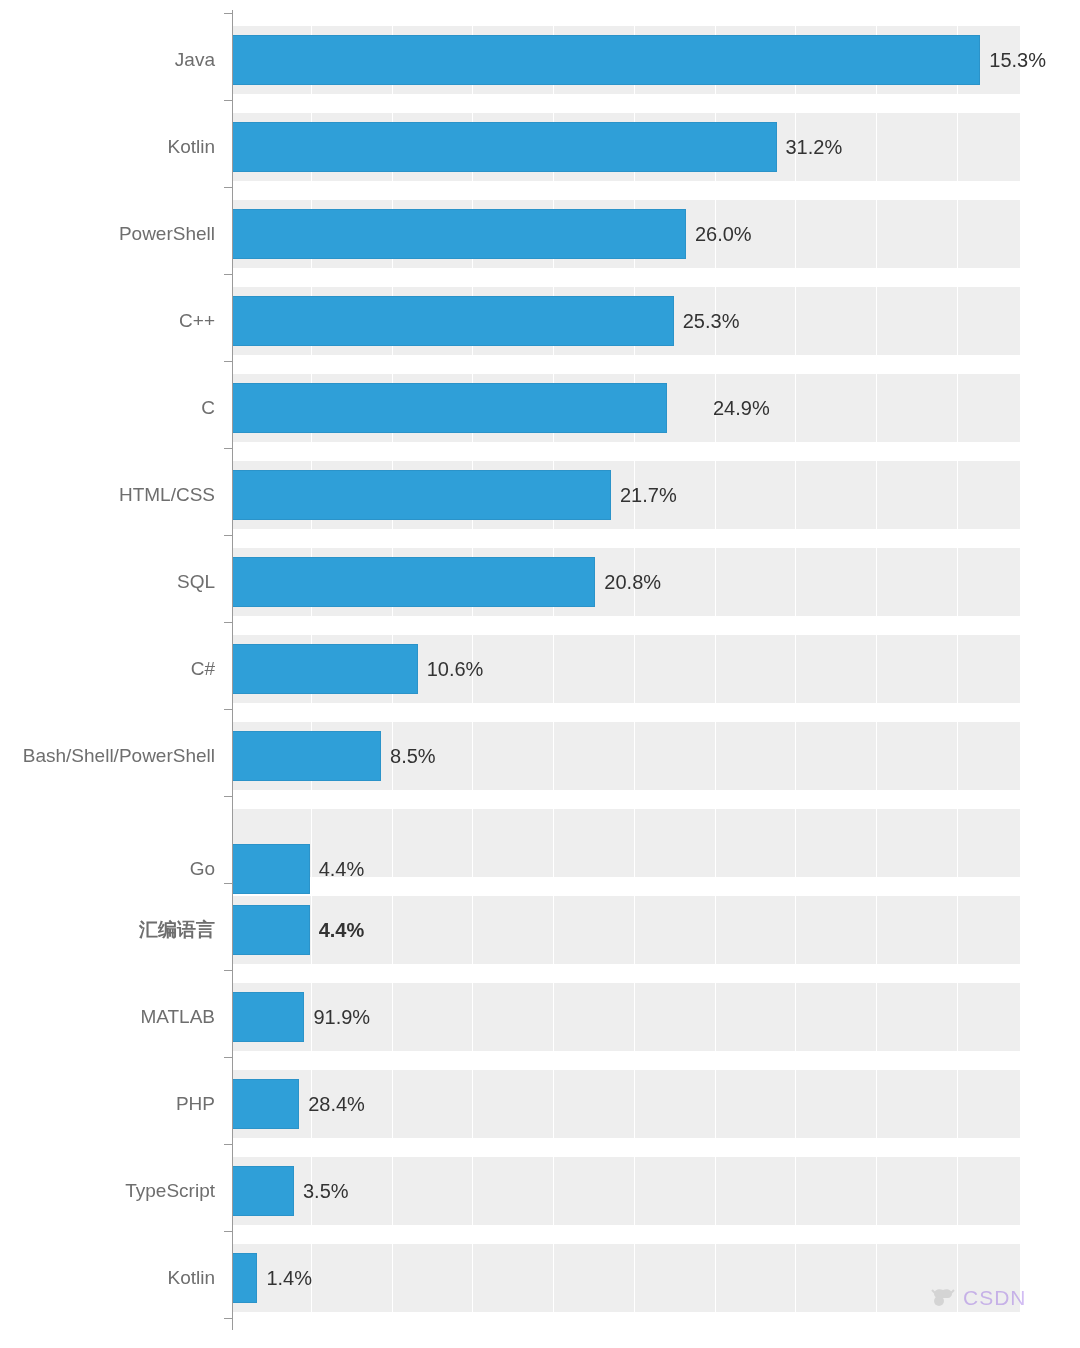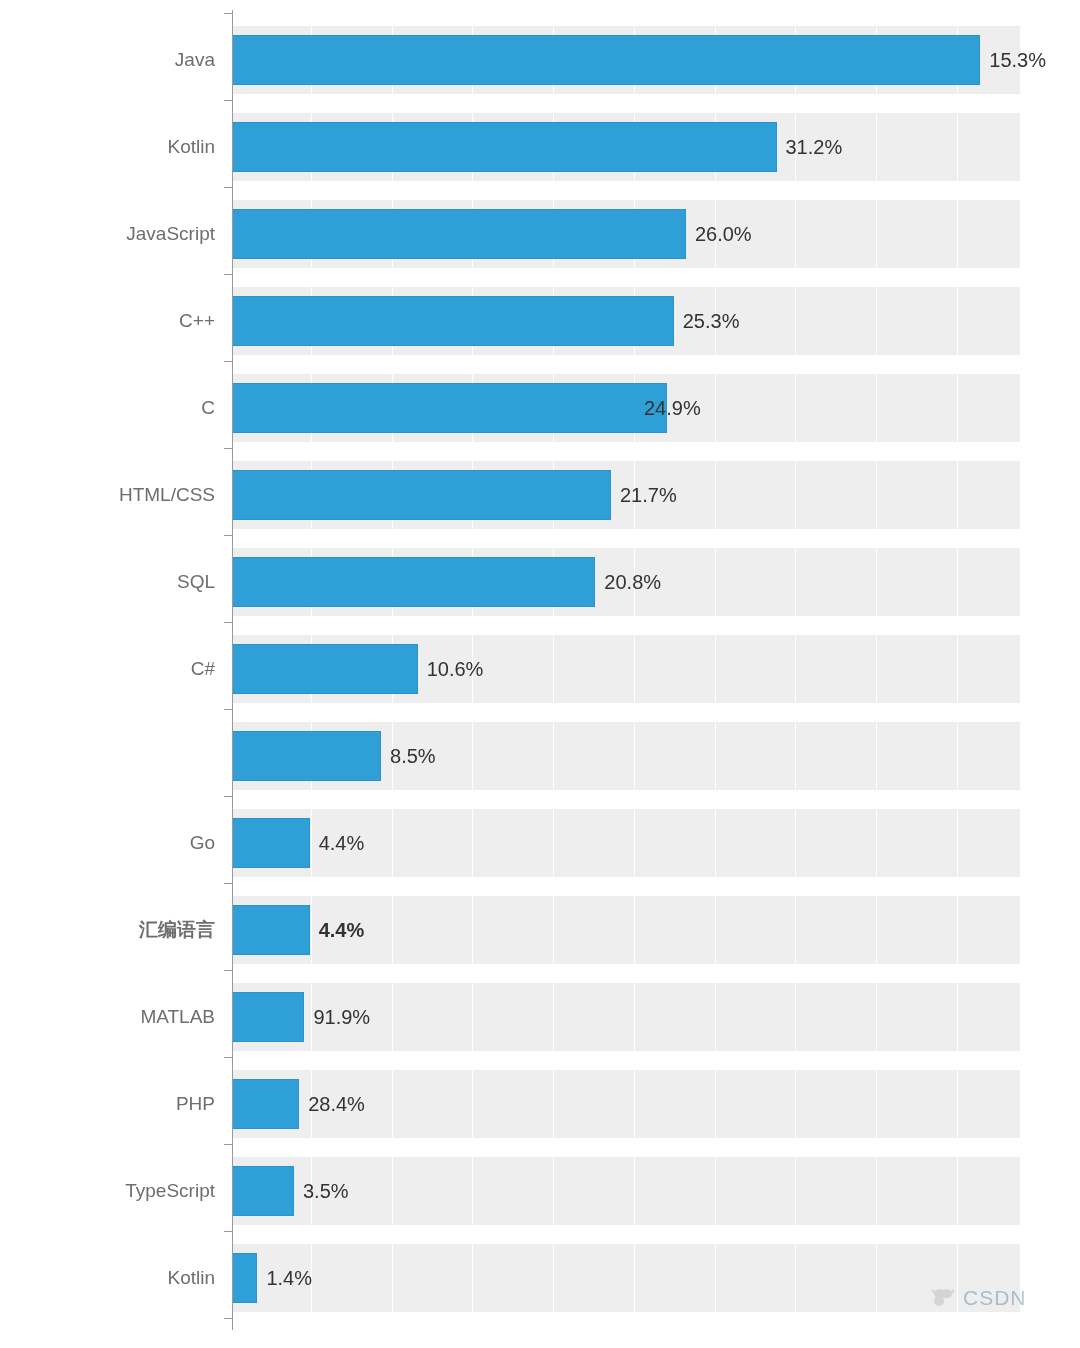--- a/index.html
+++ b/index.html
@@ -107,21 +107,21 @@
     left: 930px;
     top: 1286px;
     display: flex;
     align-items: center;
     gap: 7px;
     opacity: 0.30;
     pointer-events: none;
   }
   .watermark .wm-text {
     font-size: 21px;
-    color: #0c4a6e;
+    color: #6d28d9;
     letter-spacing: 1px;
     font-family: "Liberation Sans", sans-serif;
   }
   .watermark svg { display: block; }
 </style>
 </head>
 <body>
 
 <div id="chart-root">
 
@@ -181,54 +181,55 @@
         <div class="cat-label">Java</div>
         <div class="bar" title="Java 42.9%" style="width: 747.318px; background: rgb(47, 159, 216); border-color: rgb(43, 147, 201);"></div>
         <div class="val-label" style="left: 980.318px;">15.3%</div>
       </div>
       <div class="row" style="top: 122px;">
         <div class="cat-label">Kotlin</div>
         <div class="bar" title="Python 31.2%" style="width: 543.504px; background: rgb(47, 159, 216); border-color: rgb(43, 147, 201);"></div>
         <div class="val-label" style="left: 776.504px; text-align: right;">31.2%</div>
       </div>
       <div class="row" style="top: 209px;">
-        <div class="cat-label">JavaScript</div>
+        <div class="cat-label">PowerShell</div>
         <div class="bar" title="JavaScript 26.0%" style="width: 452.92px; background: rgb(47, 159, 216); border-color: rgb(43, 147, 201);"></div>
         <div class="val-label" style="left: 685.92px;">26.0%</div>
       </div>
       <div class="row" style="top: 296px;">
         <div class="cat-label">C++</div>
         <div class="bar" title="C++ 25.3%" style="width: 440.726px; background: rgb(47, 159, 216); border-color: rgb(43, 147, 201);"></div>
         <div class="val-label" style="left: 673.726px;">25.3%</div>
       </div>
       <div class="row" style="top: 383px;">
         <div class="cat-label">C</div>
         <div class="bar" title="C 24.9%" style="width: 433.758px; background: rgb(47, 159, 216); border-color: rgb(43, 147, 201);"></div>
-        <div class="val-label" style="left: 635px; text-align: center;">24.9%</div>
+        <div class="val-label" style="left: 704px; text-align: center;">24.9%</div>
       </div>
       <div class="row" style="top: 470px;">
         <div class="cat-label">HTML/CSS</div>
         <div class="bar" title="HTML/CSS 21.7%" style="width: 378.014px; background: rgb(47, 159, 216); border-color: rgb(43, 147, 201);"></div>
         <div class="val-label" style="left: 611.014px;">21.7%</div>
       </div>
       <div class="row" style="top: 557px;">
         <div class="cat-label">SQL</div>
         <div class="bar" title="SQL 20.8%" style="width: 362.336px; background: rgb(47, 159, 216); border-color: rgb(43, 147, 201);"></div>
         <div class="val-label" style="left: 595.336px;">20.8%</div>
       </div>
       <div class="row" style="top: 644px;">
         <div class="cat-label">C#</div>
         <div class="bar" title="C# 10.6%" style="width: 184.652px; background: rgb(47, 159, 216); border-color: rgb(43, 147, 201);"></div>
         <div class="val-label" style="left: 417.652px;">10.6%</div>
       </div>
       <div class="row" style="top: 731px;">
+        <div class="cat-label">Bash/Shell/PowerShell</div>
         <div class="bar" title="Bash/Shell/PowerShell 8.5%" style="width: 148.07px; background: rgb(47, 159, 216); border-color: rgb(43, 147, 201);"></div>
         <div class="val-label" style="left: 381.07px;">8.5%</div>
       </div>
-      <div class="row" style="top: 818px;">
+      <div class="row" style="top: 844px;">
         <div class="cat-label">Go</div>
         <div class="bar" title="Go 4.4%" style="width: 76.648px; background: rgb(47, 159, 216); border-color: rgb(43, 147, 201);"></div>
         <div class="val-label" style="left: 309.648px;">4.4%</div>
       </div>
       <div class="row" style="top: 905px; font-weight: bold;">
         <div class="cat-label">汇编语言</div>
         <div class="bar" title="汇编语言 4.4%" style="width: 76.648px; background: rgb(47, 159, 216); border-color: rgb(43, 147, 201);"></div>
         <div class="val-label" style="left: 309.648px;">4.4%</div>
       </div>
       <div class="row" style="top: 992px;">

